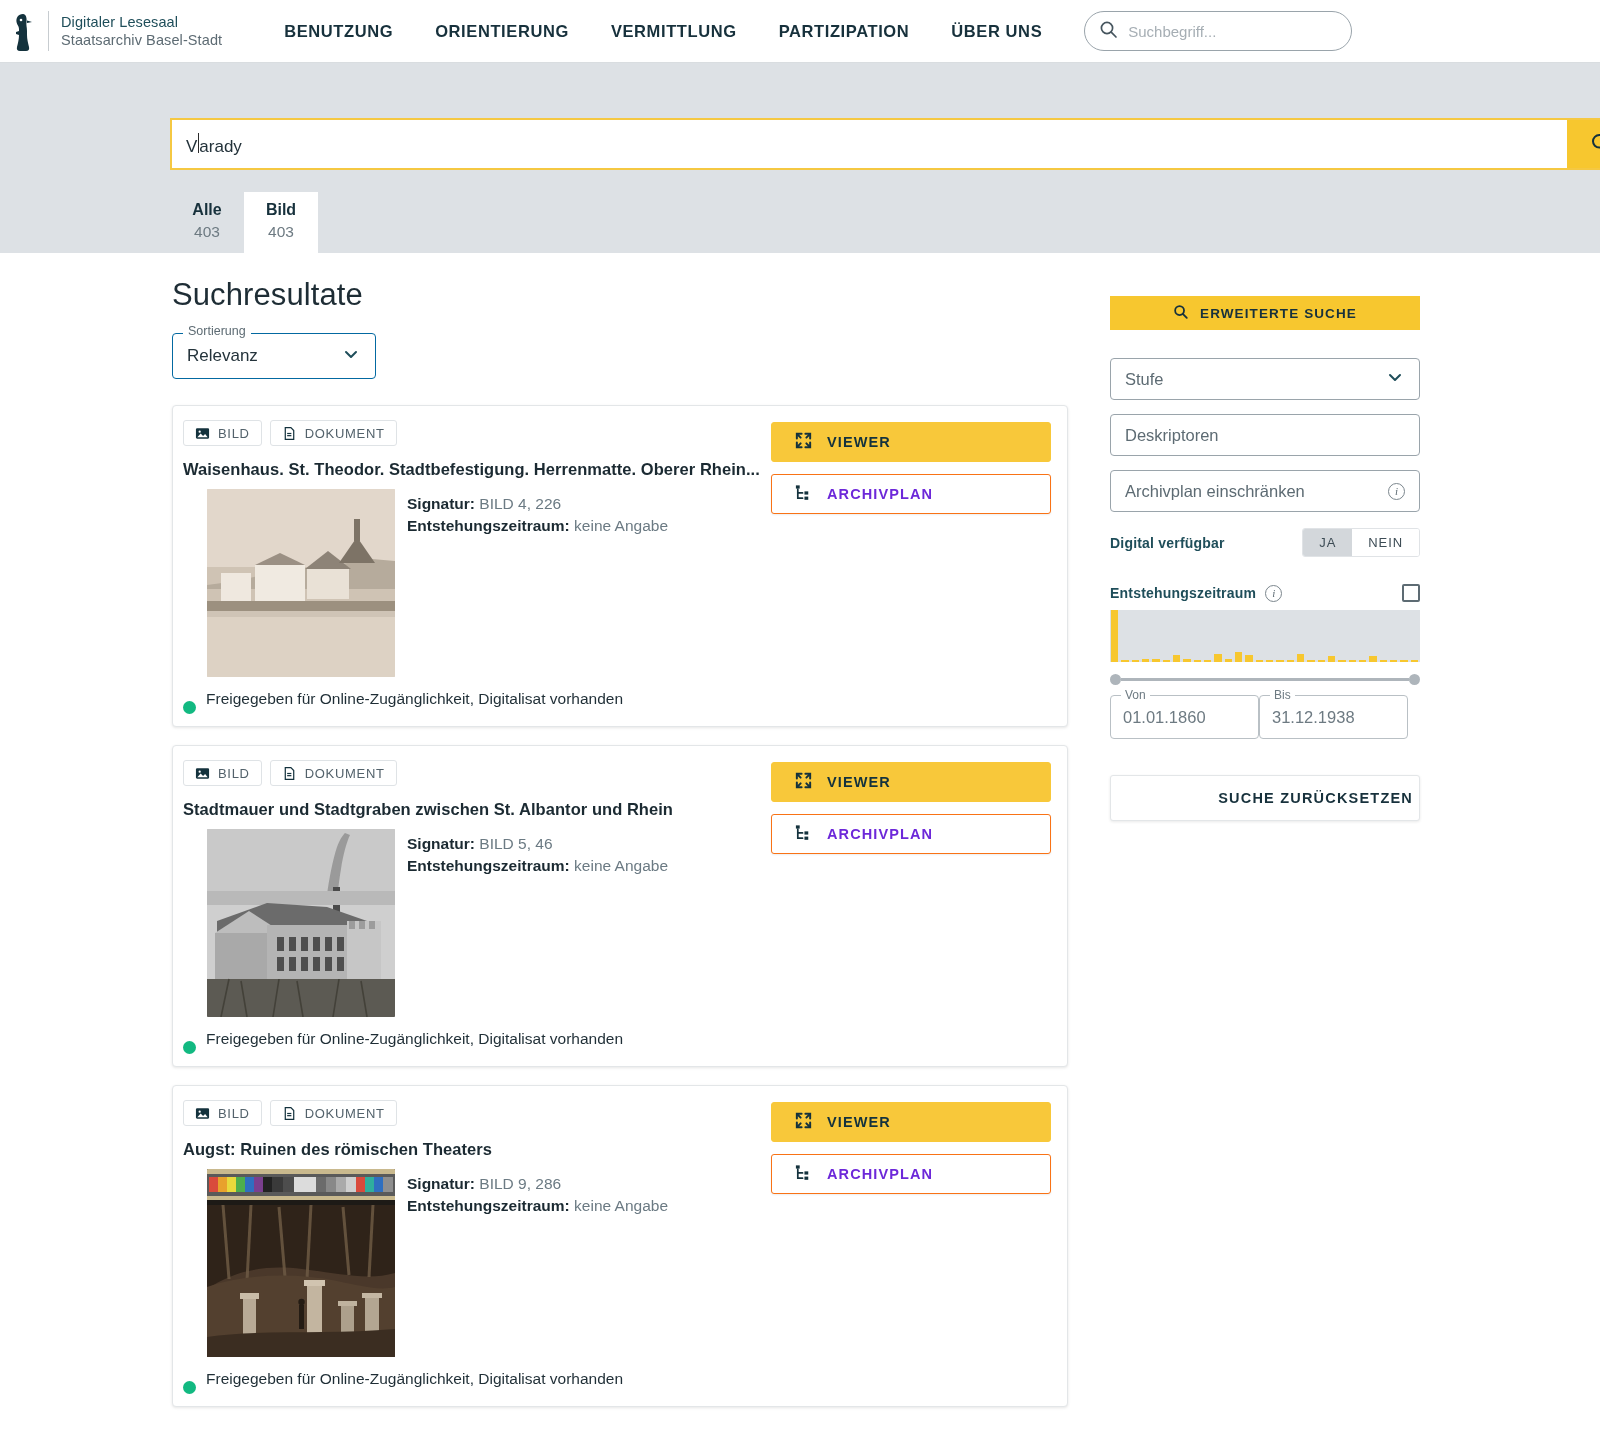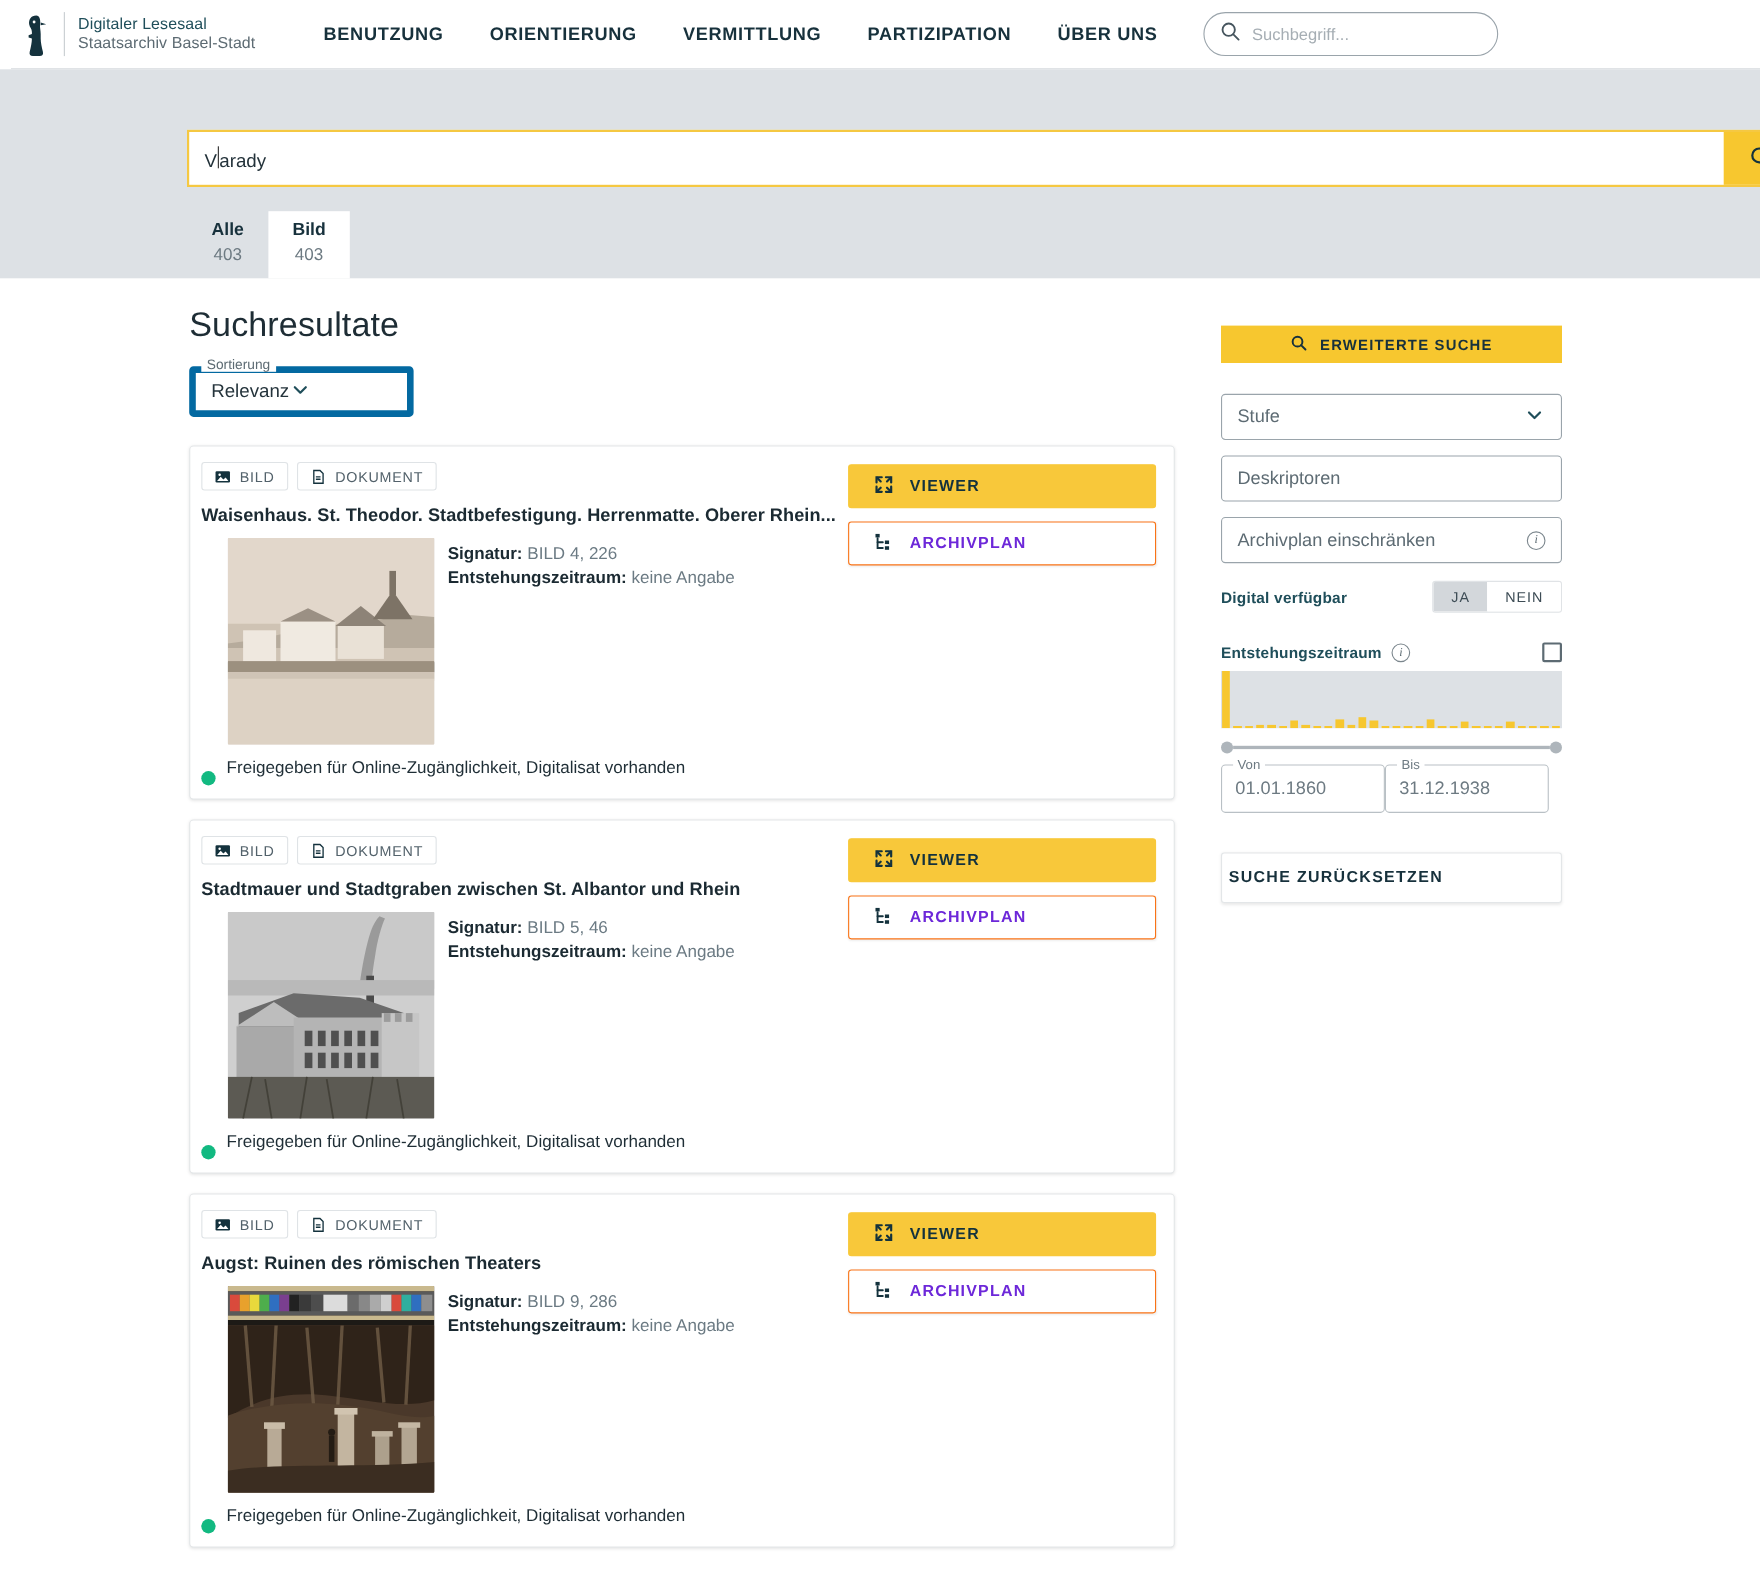--- a/index.html
+++ b/index.html
@@ -14,21 +14,20 @@
   body { width: 1600px; min-height: 1430px; overflow: hidden; }
 
   
   .topbar {
     height: 63px;
     background: #ffffff;
     border-bottom: 1px solid #d9dde0;
     display: flex;
     align-items: center;
     padding: 0 0 0 10px;
-    margin-left: 10px;
   }
   .brand { display: flex; align-items: center; gap: 12px; }
   .brand-mark { width: 26px; height: 40px; position: relative; }
   .brand-mark svg { display: block; }
   .brand-divider { width: 1px; height: 40px; background: #c7ccd0; }
   .brand-text { line-height: 1.25; }
   .brand-line1 { font-size: 14.5px; color: #1f4e5a; letter-spacing: .1px; }
   .brand-line2 { font-size: 14.5px; color: #5d6b73; letter-spacing: .1px; }
 
   .mainnav { display: flex; align-items: center; gap: 42px; margin-left: 62px; }
@@ -91,22 +90,22 @@
   .leftcol { width: 920px; padding-top: 24px; }
   .rightcol { width: 330px; padding-top: 43px; margin-left: 30px; }
 
   h1.title {
     font-size: 31px; font-weight: normal; color: #1e2d35;
     margin: 0 0 20px 12px; letter-spacing: .1px;
   }
 
   .sortwrap { margin: 0 0 26px 12px; position: relative; width: 204px; }
   .sortbox {
-    height: 46px; border: 6px solid #0369a1; border-radius: 4px;
-    display: flex; align-items: center; 
+    height: 46px; border: 1px solid #0369a1; border-radius: 4px;
+    display: flex; align-items: center; justify-content: space-between;
     padding: 0 14px; background: #fff; cursor: pointer;
   }
   .sortlabel {
     position: absolute; top: -9px; left: 11px; background: #fff;
     padding: 0 5px; font-size: 12.5px; color: #5d6b73;
   }
   .sortvalue { font-size: 17px; color: #24333b; }
 
   
   .card {
@@ -203,21 +202,21 @@
   }
   .datefld .cap {
     position: absolute; top: -8px; left: 10px; background: #fff; padding: 0 4px;
     font-size: 12px; color: #6d7a82;
   }
   .datefld .dv { font-size: 16.5px; color: #6d7a82; }
   .reset-btn {
     width: 310px; height: 46px; margin-top: 36px; background: #fff;
     border: 1px solid #e3e6e8; border-radius: 3px;
     box-shadow: 0 1px 3px rgba(0,0,0,.09);
-    display: flex; align-items: center; justify-content: flex-start;
+    display: flex; align-items: center; justify-content: flex-end;
     font-size: 14.5px; font-weight: bold; letter-spacing: 1.2px;
     color: #17313c; cursor: pointer; font-family: inherit;
   }
   .info-i {
     width: 17px; height: 17px; border: 1.5px solid #7b868d; border-radius: 50%;
     display: inline-flex; align-items: center; justify-content: center;
     font-size: 11px; color: #5d6b73; font-style: italic; font-family: "Liberation Serif", serif;
     flex: none;
   }
 </style>

